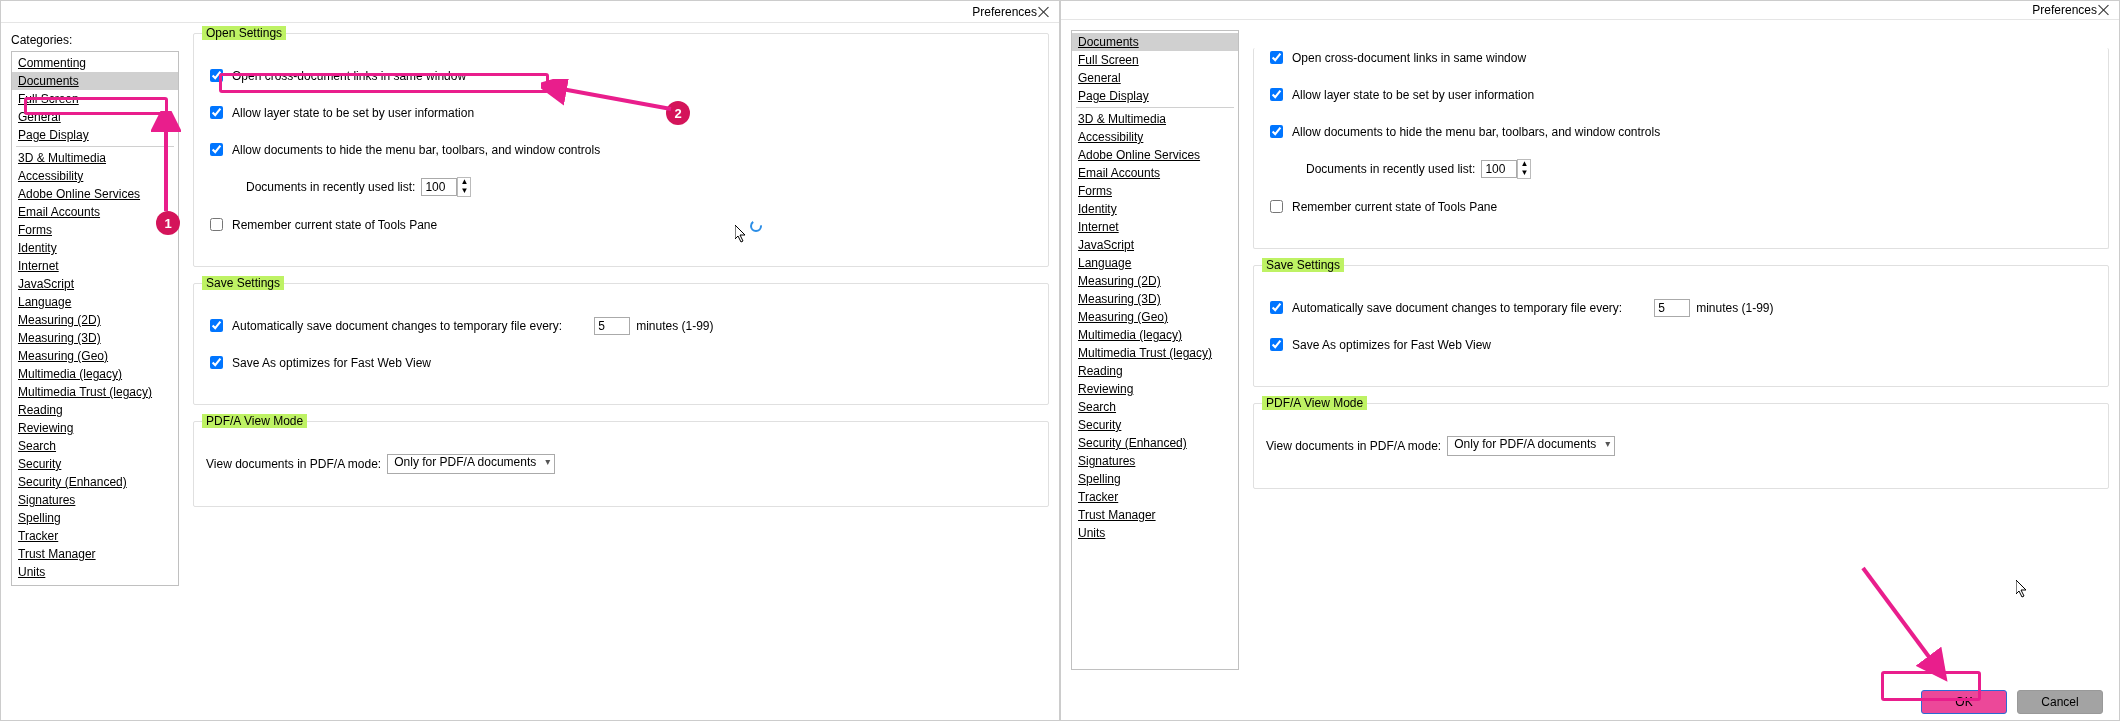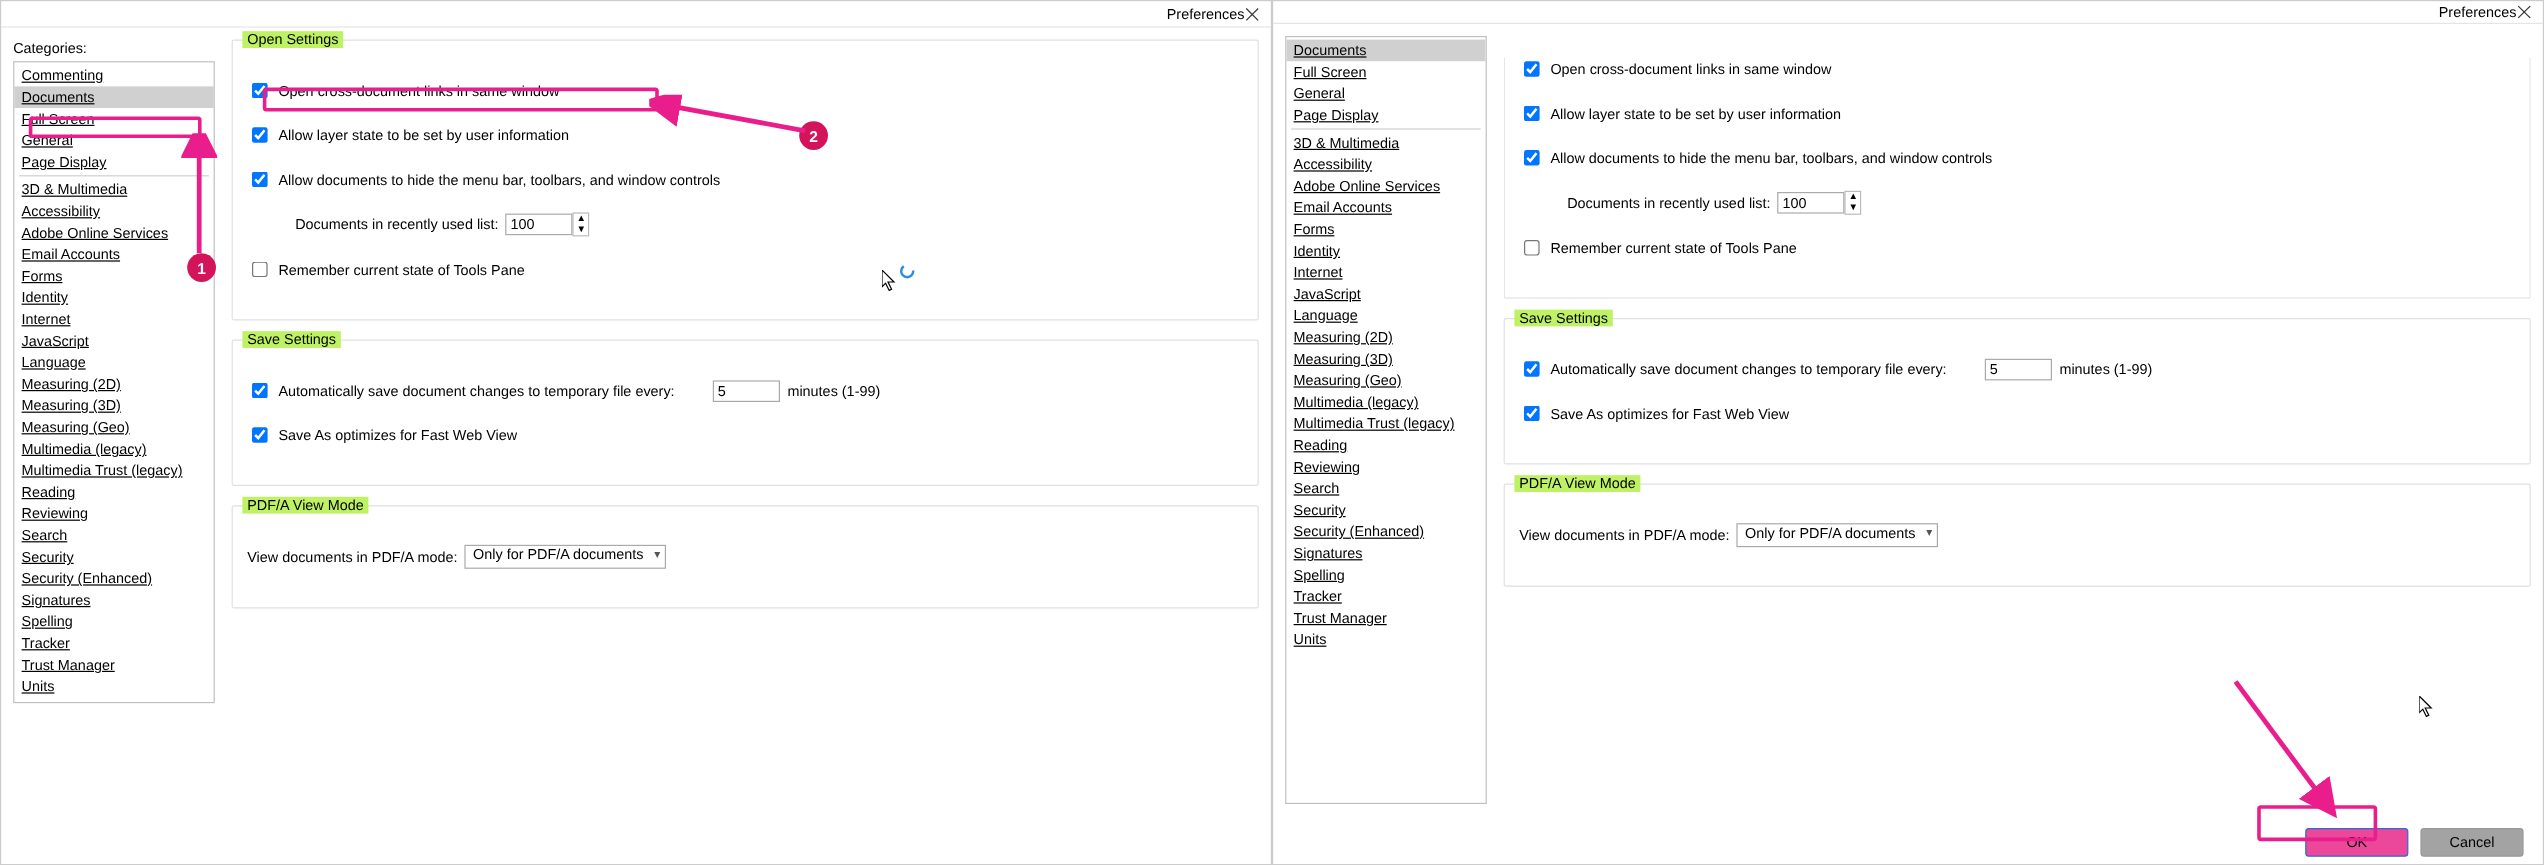--- a/index.html
+++ b/index.html
@@ -17,21 +17,21 @@
 .cat-label { font-size: 12px; margin-bottom: 4px; }
 .catbox { border: 1px solid #c0c0c0; padding: 2px 0 4px 0; }
 .catitem { padding: 0 6px; font-size: 12px; line-height: 18px; cursor: pointer; text-decoration: underline; }
 .catitem.sel { background: #d0d0d0; }
 .catsep { border-top: 1px solid #d0d0d0; margin: 2px 4px; }
 .settingscol { flex: 1; }
 .group { border: 1px solid #e0e0e0; border-radius: 2px; padding: 10px 12px 14px 12px; margin-bottom: 16px; font-size: 12px; }
 .group-title { position: relative; top: -18px; background: #bef264; display: inline-block; padding: 0 4px; font-size: 12px; margin-left: -4px; text-align: right; }
 .row { display: flex; align-items: center; gap: 6px; font-size: 12px; margin: 18px 0; }
 .chk { width: 13px; height: 13px; }
-.numbox { width: 56px; height: 18px; font-size: 12px; border: 1px solid #aaa; padding: 0 3px; }
+.numbox { width: 36px; height: 18px; font-size: 12px; border: 1px solid #aaa; padding: 0 3px; }
 .spinwrap { display: inline-flex; align-items: center; }
 .spinbtns { display: inline-flex; flex-direction: column; border: 1px solid #bbb; width: 14px; height: 20px; }
 .spinbtns span { flex: 1; font-size: 8px; text-align: center; line-height: 8px; cursor: pointer; }
 .select { border: 1px solid #aaa; font-size: 12px; height: 20px; padding: 0 18px 0 6px; background: #fff; position: relative; }
 .select::after { content: "▾"; position: absolute; right: 4px; top: 1px; font-size: 10px; color: #555; }
 .footer { display: flex; justify-content: flex-end; gap: 10px; padding: 10px 16px 16px 0; }
 .btn { min-width: 86px; height: 24px; font-size: 12px; border: 1px solid #999; background: #a3a3a3; border-radius: 3px; cursor: pointer; }
 .btn.default { border: 1px solid #2a6bd4; background: #ec4899; }
 
 .hl-pink { position: absolute; border: 3px solid #e91e8c; border-radius: 3px; pointer-events: none; }

